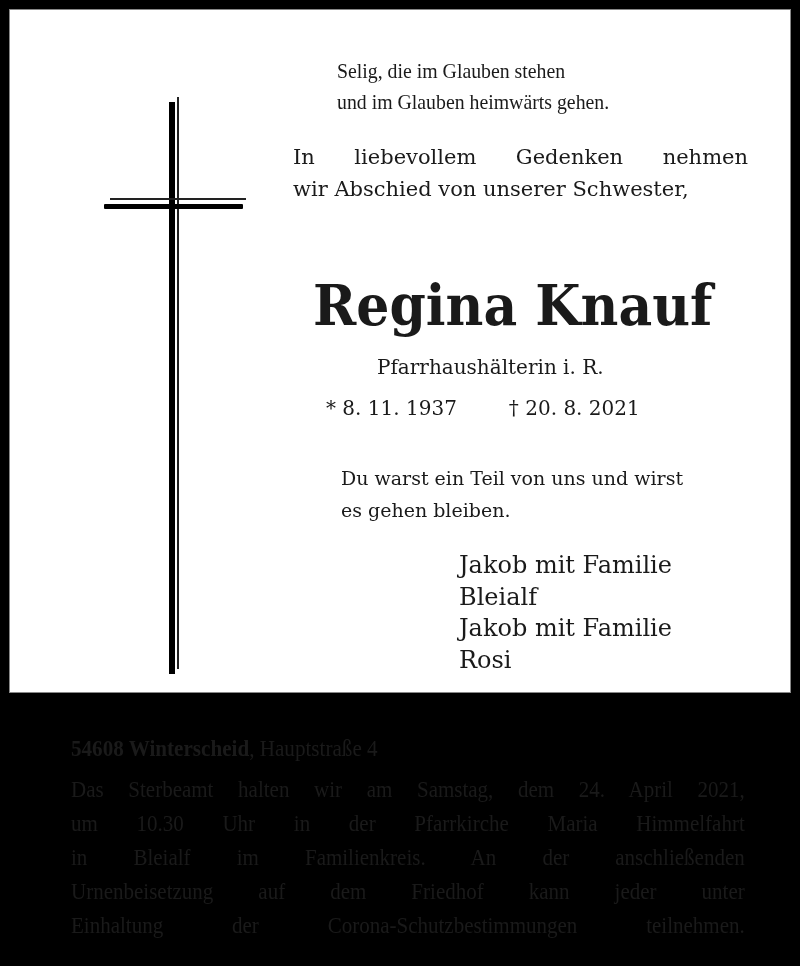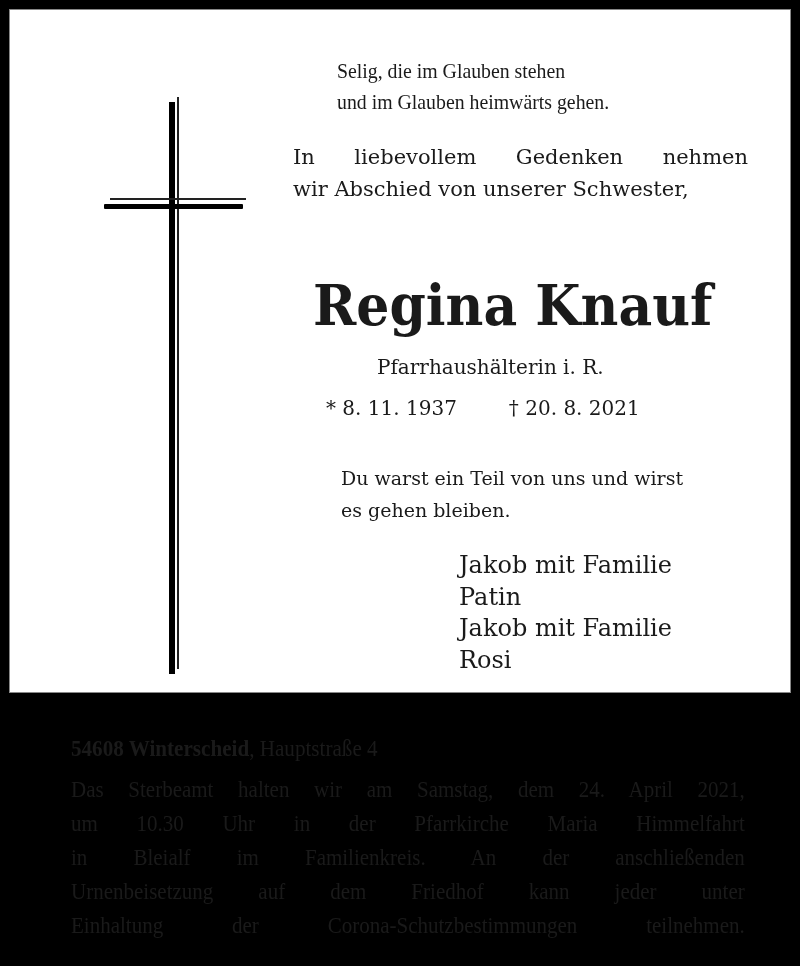--- a/index.html
+++ b/index.html
@@ -119,21 +119,21 @@
     <span>† 20. 8. 2021</span>
   </div>
 
   <div class="abs quote">
     <span>Du warst ein Teil von uns und wirst</span>
     <span>es gehen bleiben.</span>
   </div>
 
   <div class="abs family">
     <span>Jakob mit Familie</span>
-    <span>Patin</span>
+    <span>Bleialf</span>
     <span>Jakob mit Familie</span>
     <span>Rosi</span>
   </div>
 
   <div class="abs address">
     <b>54608 Winterscheid</b><span>, Hauptstraße 4</span>
   </div>
 
   <div class="abs service">
     <span>Das Sterbeamt halten wir am Samstag, dem 24. April 2021,</span>

